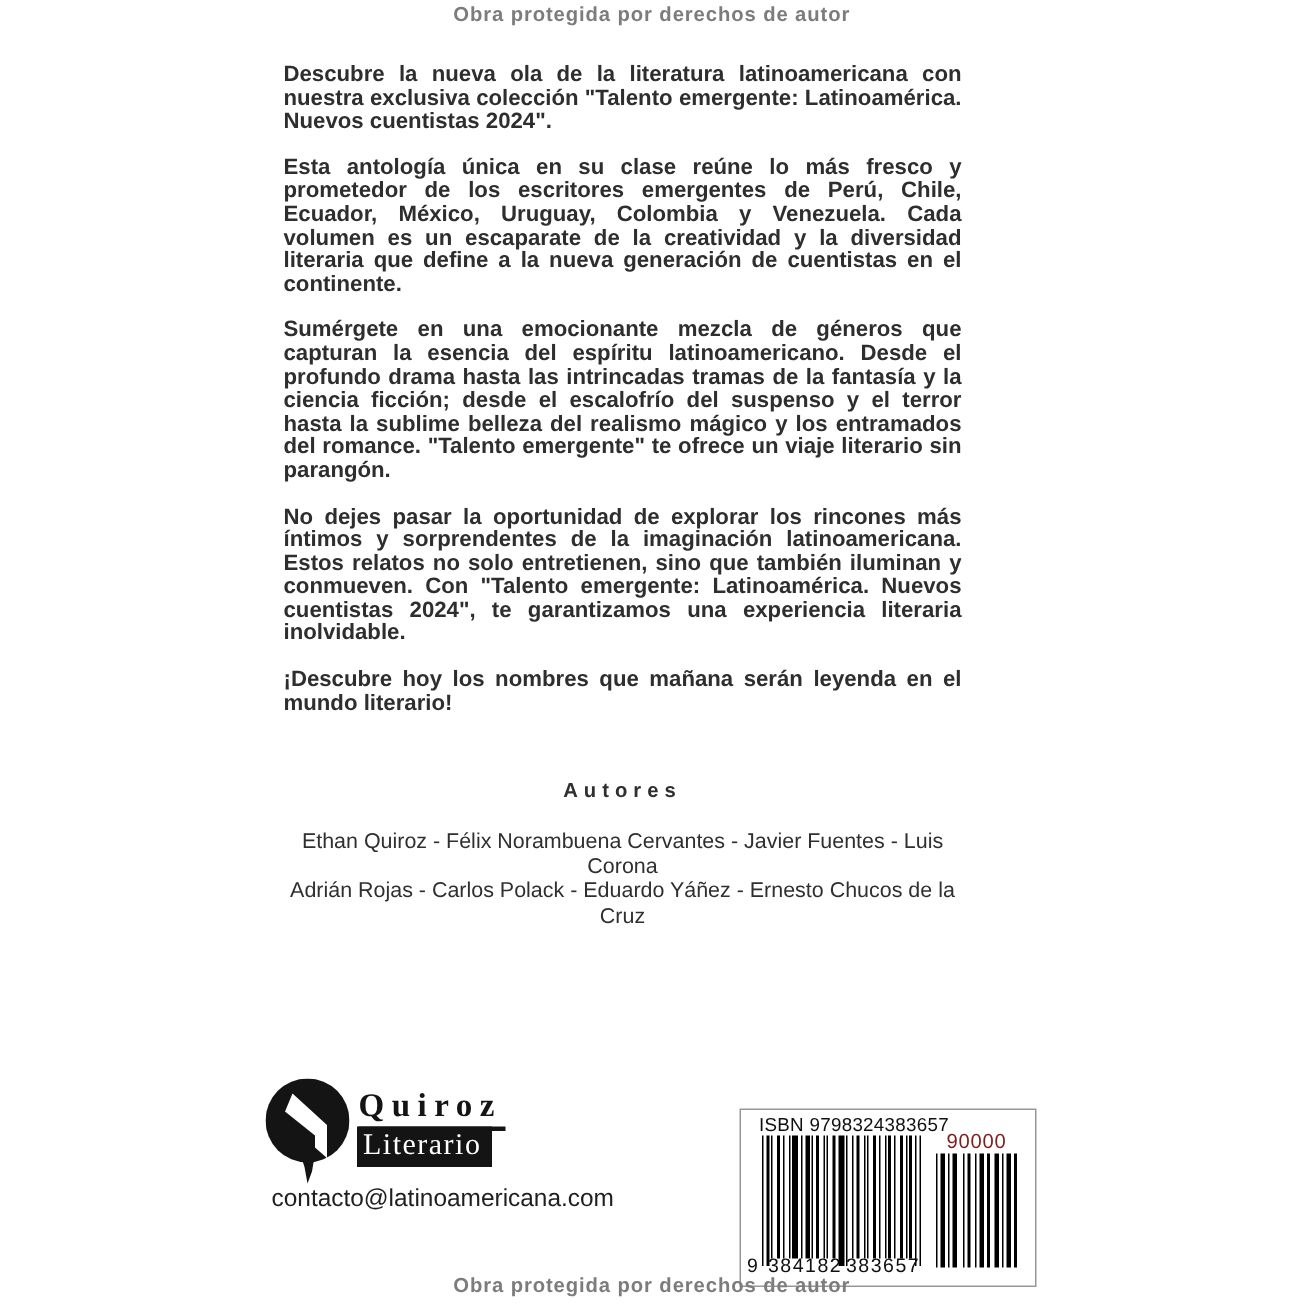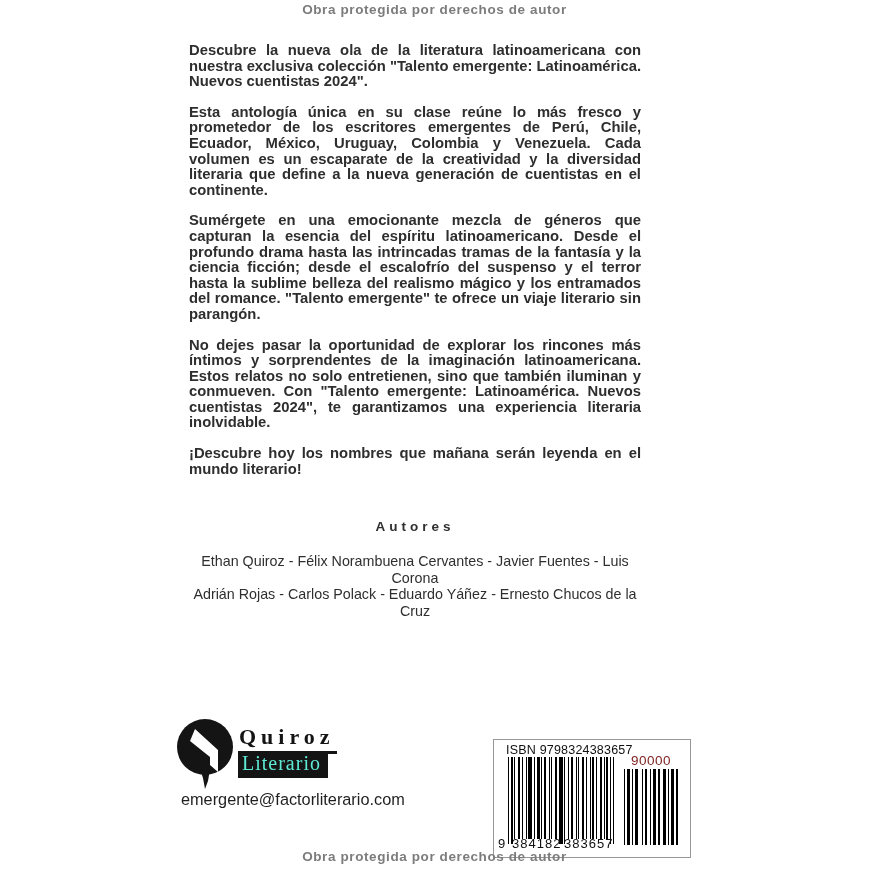--- a/index.html
+++ b/index.html
@@ -33,21 +33,21 @@
   .logo-icon { position:absolute; left:177px; top:719px; width:56px; height:72px; }
   .logo-factor {
     position:absolute; left:239px; top:724px;
     font-family:"Liberation Serif","DejaVu Serif",serif; font-weight:bold;
     font-size:22px; letter-spacing:5px; color:#141414;
     border-bottom:3px solid #141414; padding:0 2px 1px 0;
   }
   .logo-literario {
     position:absolute; left:238px; top:751px;
     font-family:"Liberation Serif","DejaVu Serif",serif;
-    font-size:20px; letter-spacing:1px; color:#5eead4; background:#141414;
+    font-size:20px; letter-spacing:1px; color:#ffffff; background:#141414;
     padding:1px 7px 3px 4px;
   }
   .contact {
     position:absolute; left:181px; top:791px;
     font-size:16.3px; line-height:17.5px; color:#1f1f1f;
   }
 
   .barcode-box {
     position:absolute; left:493px; top:739px; width:196px; height:117px;
     background:#fff; border:1px solid #979797; z-index:5;
@@ -84,21 +84,21 @@
 
   <svg class="logo-icon" viewBox="0 0 56 72" aria-hidden="true">
     <circle cx="28" cy="28" r="28" fill="#141414"></circle>
     <path d="M23 50 L33 50 L31 62 L28 70 L26 59 Z" fill="#141414"></path>
     <path d="M18 10 L41 31 L41 53 L33 46 L33 38 L13 22 Z" fill="#ffffff"></path>
   </svg>
   <div class="logo-factor">Quiroz</div>
   <div class="logo-literario">Literario</div>
 
   <div class="contact">
-    <div>emergente@factorliterario.com</div>
+    <div>contacto@latinoamericana.com</div>
   </div>
 
   <div class="barcode-box">
     <div class="isbn-label">ISBN 9798324383657</div>
     <div class="main-barcode" id="main-barcode">
         <div class="bar" style="left: 0px; width: 1px; height: 87px;"></div>
         <div class="bar" style="left: 2.55px; width: 2.15px; height: 87px;"></div>
         <div class="bar" style="left: 6.39px; width: 1px; height: 82px;"></div>
         <div class="bar" style="left: 10.22px; width: 2.15px; height: 82px;"></div>
         <div class="bar" style="left: 14.05px; width: 1px; height: 82px;"></div>

